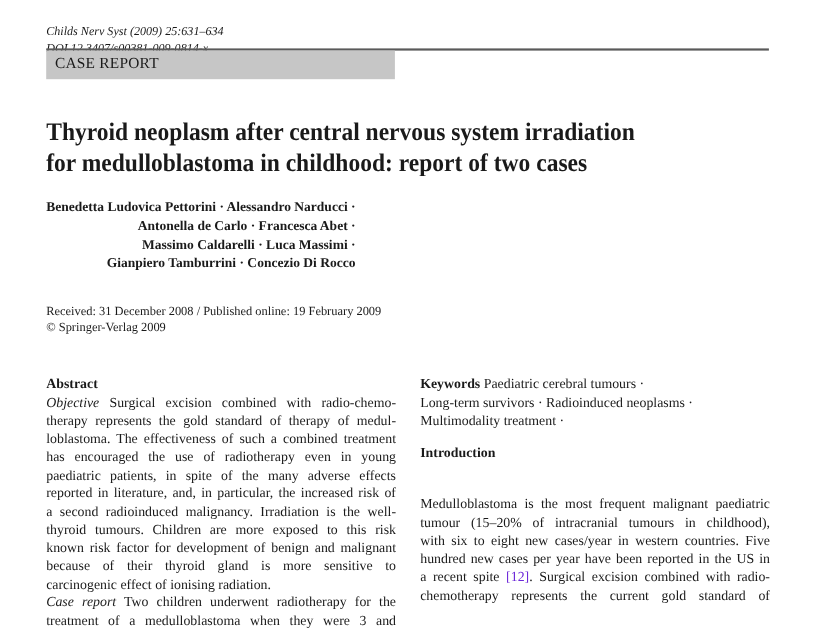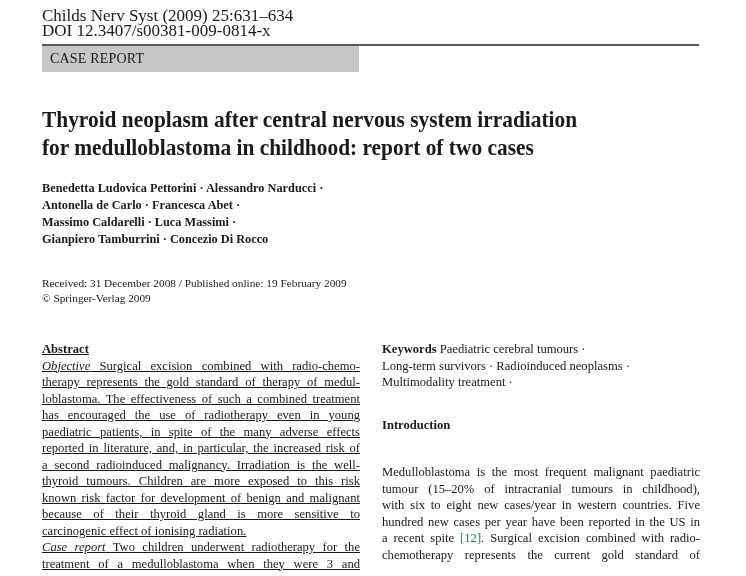--- a/index.html
+++ b/index.html
@@ -1,33 +1,33 @@
 <!DOCTYPE html>
 <html><head>
 <meta charset="utf-8">
 <style>
   html, body { margin:0; padding:0; background:#ffffff; }
   body { width:746px; height:576px; overflow:hidden; position:relative; font-family:"Liberation Serif", "DejaVu Serif", serif; color:#1a1a1a; }
-  .journal { position:absolute; left:42px; top:8px; font-size:17px; line-height:15px; }
+  .journal { position:absolute; left:42px; top:22px; font-size:11px; line-height:15px;font-style:italic; }
   .rule { position:absolute; left:42px; top:44px; width:657px; height:2px; background:#5a5a5a; }
   .banner { position:absolute; left:42px; top:46px; width:317px; height:26px; background:#c6c6c6; }
   .banner span { position:absolute; left:8px; top:5px; font-size:14px; letter-spacing:0.2px; }
   .title { position:absolute; left:42px; top:106px; width:680px; font-size:23px; font-weight:bold; line-height:28px; transform:scaleX(0.93); transform-origin:left top; white-space:nowrap; }
-  .authors { position:absolute; left:42px; top:180px; font-size:12.3px; font-weight:bold; line-height:17px; }
+  .authors { position:absolute; left:42px; top:180px; font-size:12.3px; font-weight:bold; line-height:17px;text-align:right; }
   .received { position:absolute; left:42px; top:276px; font-size:11.3px; line-height:14.5px; }
   .col { position:absolute; top:341px; width:318px; font-size:12.6px; line-height:16.5px; }
-  .col.left { left:42px;text-decoration:underline; }
+  .col.left { left:42px; }
   .col.right { left:382px; }
   .just { text-align:justify; text-align-last:justify; }
   .last { text-align:left; text-align-last:left; }
   .head { font-weight:bold; }
   .ital { font-style:italic; }
-  .ref { color:#15803d; }
+  .ref { color:#6d28d9; }
   .line { display:block; white-space:nowrap; height:16.5px; overflow:hidden; }
-  .intro-head { margin-top:26px; }
+  .intro-head { margin-top:12px; }
   .intro-body { margin-top:31px; }
 </style>
 </head>
 <body>
 
 <div class="journal">
   <div>Childs Nerv Syst (2009) 25:631–634</div>
   <div>DOI 12.3407/s00381-009-0814-x</div>
 </div>
 

